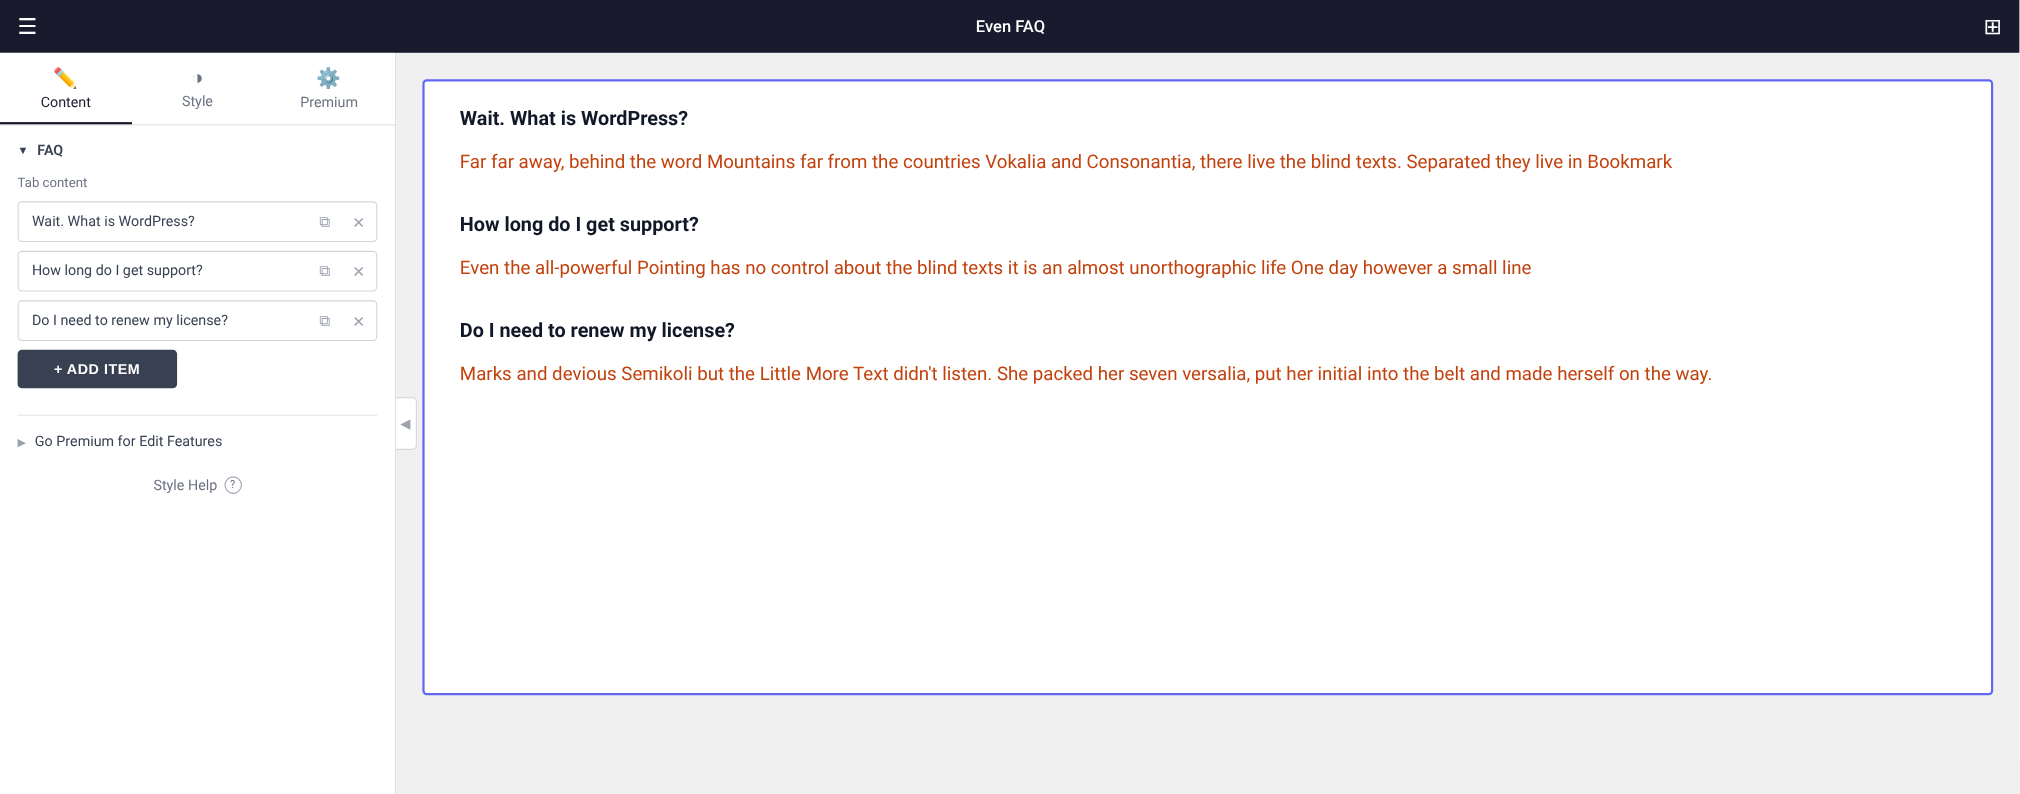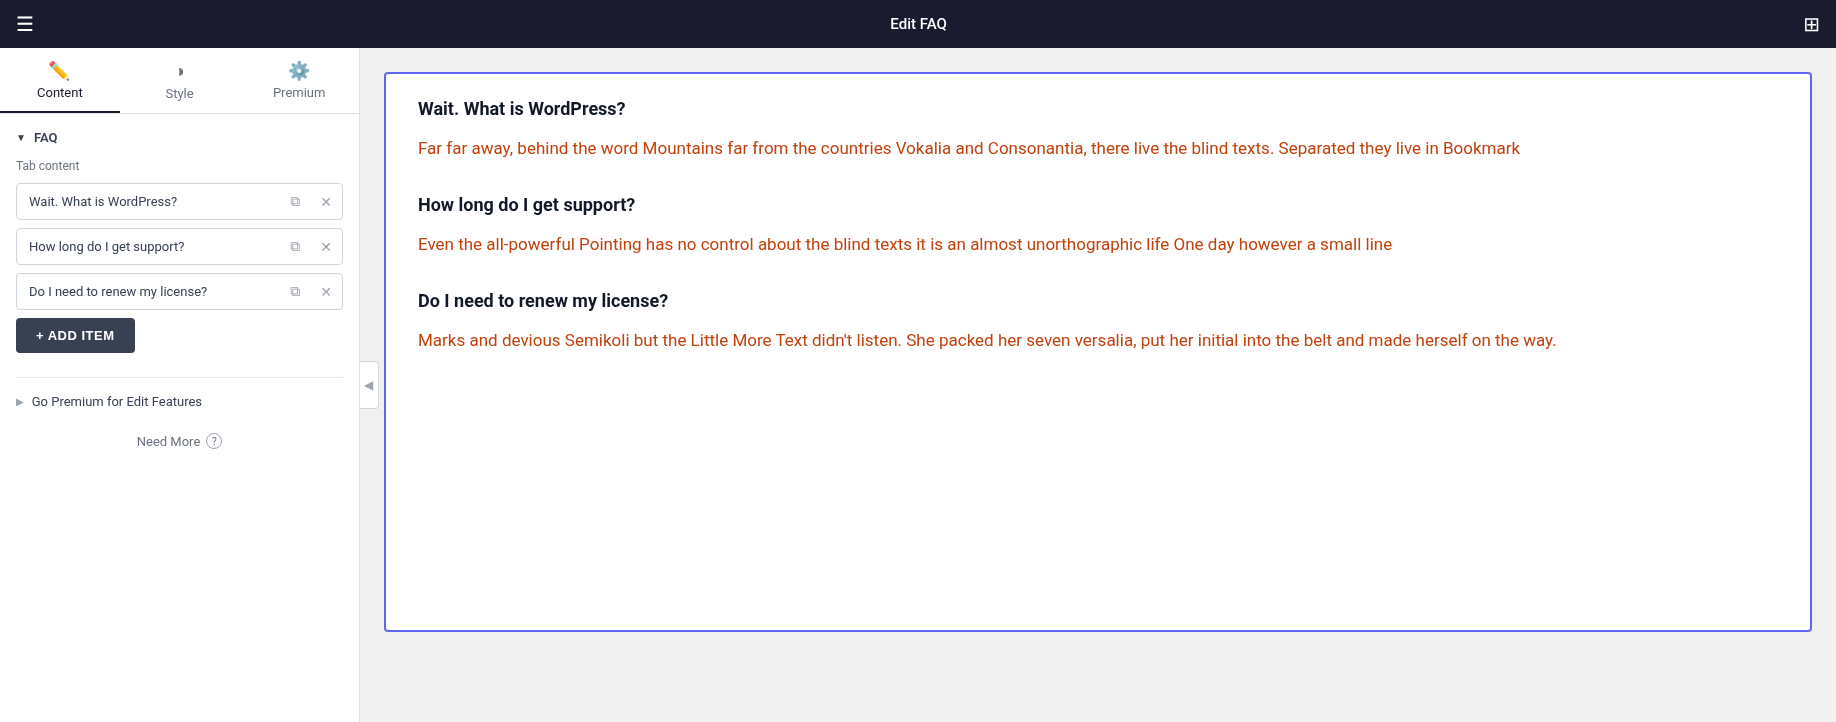--- a/index.html
+++ b/index.html
@@ -131,21 +131,21 @@
       background: none;
       display: flex;
       align-items: center;
     }
 
     .add-btn {
       background: #374151;
       color: #fff;
       border: none;
       border-radius: 4px;
-      padding: 10px 20px;
+      padding: 10px 33px;
       font-size: 13px;
       font-weight: 600;
       cursor: pointer;
       display: flex;
       align-items: center;
       gap: 6px;
       margin-top: 8px;
       letter-spacing: 0.5px;
     }
 
@@ -238,21 +238,21 @@
       font-size: 17px;
       color: #c2410c;
       line-height: 1.6;
     }
   </style>
 </head>
 <body>
 
 <div class="topbar">
   <span class="topbar-icon">☰</span>
-  <span class="topbar-title">Edit FAQ</span>
+  <span class="topbar-title">Even FAQ</span>
   <span class="topbar-icon">⊞</span>
 </div>
 
 <div class="main-layout">
 
   <div class="left-panel">
 
     <div class="tabs">
       <div class="tab active">
         <span class="tab-icon">✏️</span>
@@ -298,21 +298,21 @@
       <button class="add-btn">
         <span>+ ADD ITEM</span>
       </button>
 
       <div class="premium-section">
         <span class="premium-chevron">▶</span>
         <span>Go Premium for Edit Features</span>
       </div>
 
       <div class="need-help">
-        <span>Need More</span>
+        <span>Style Help</span>
         <div class="help-icon">?</div>
       </div>
 
     </div>
   </div>
 
   <div class="right-content">
     <div class="collapse-btn">◀</div>
 
     <div class="faq-preview" id="faq-preview-container">

